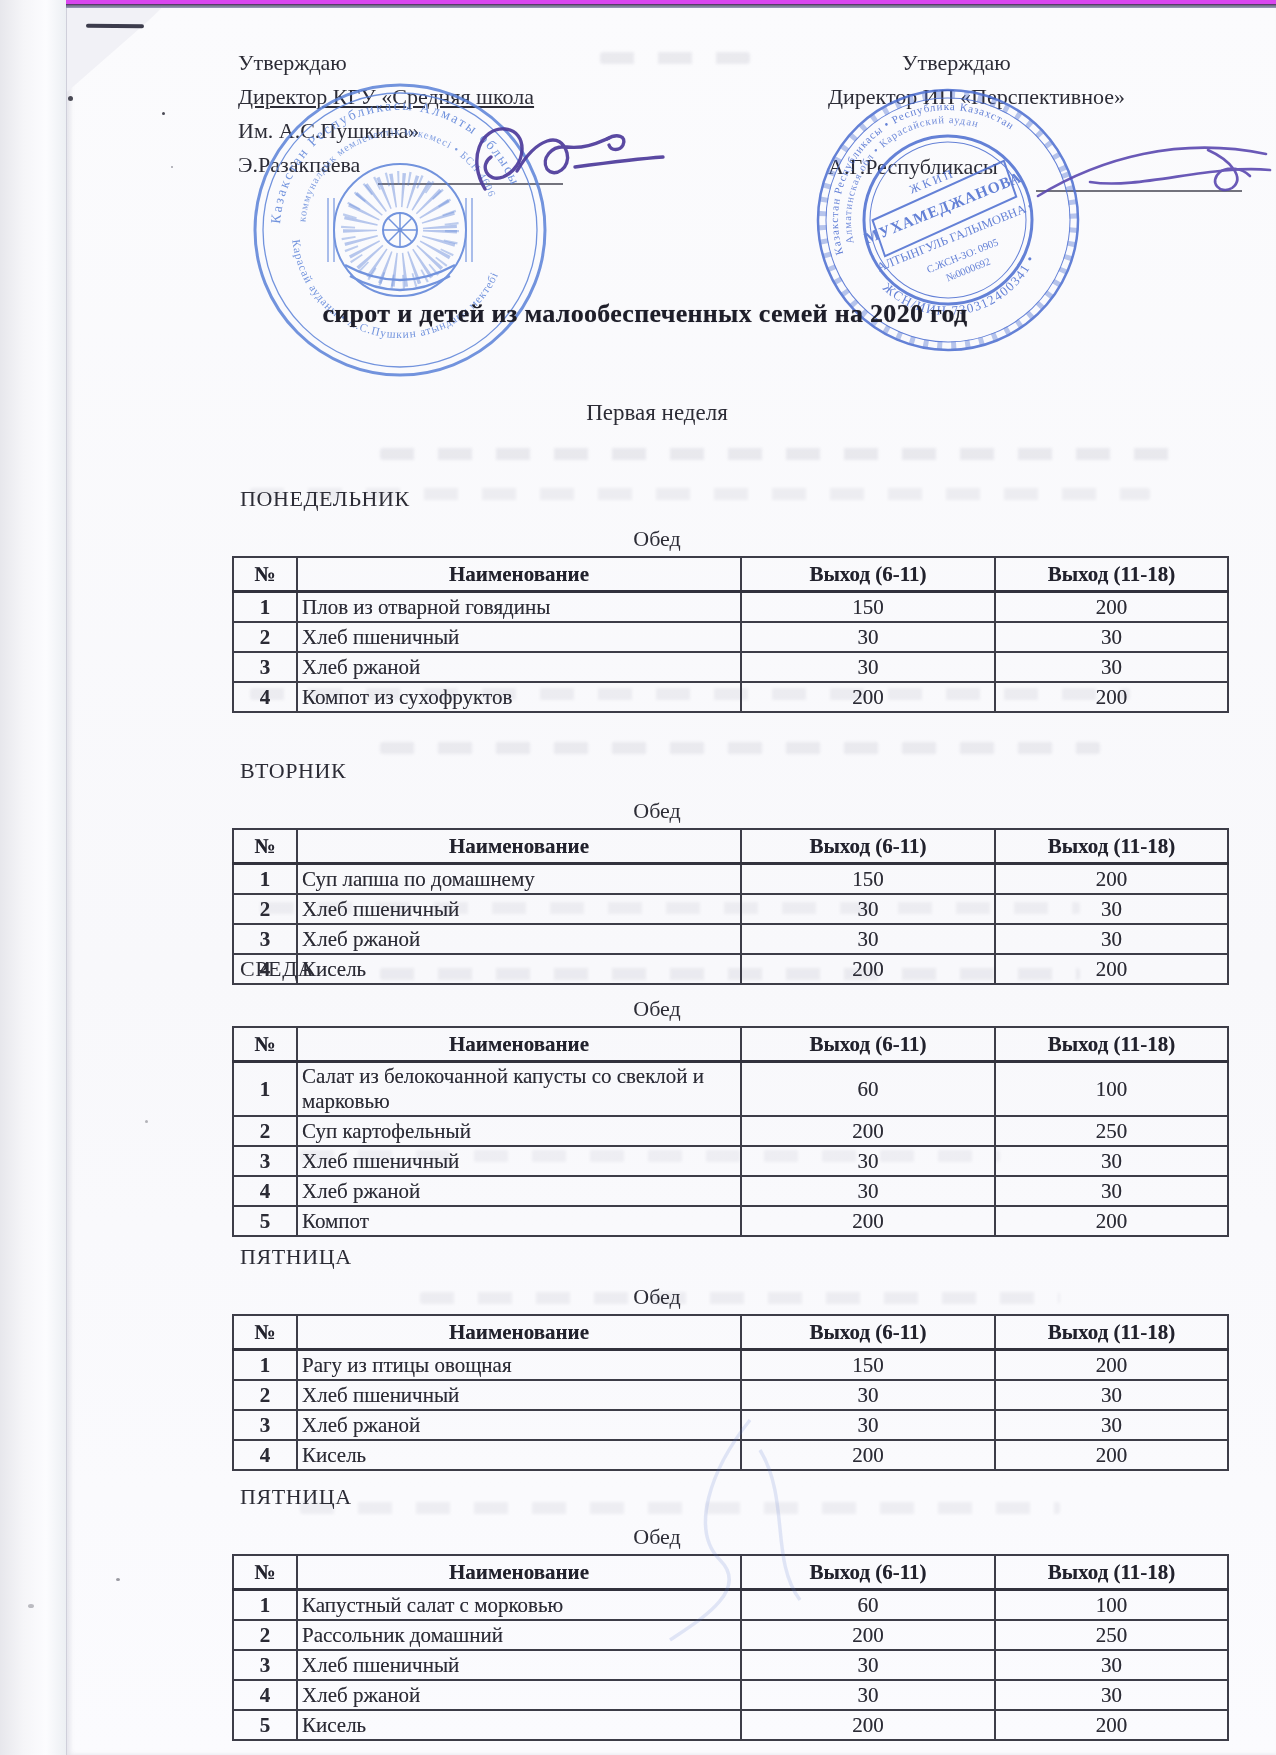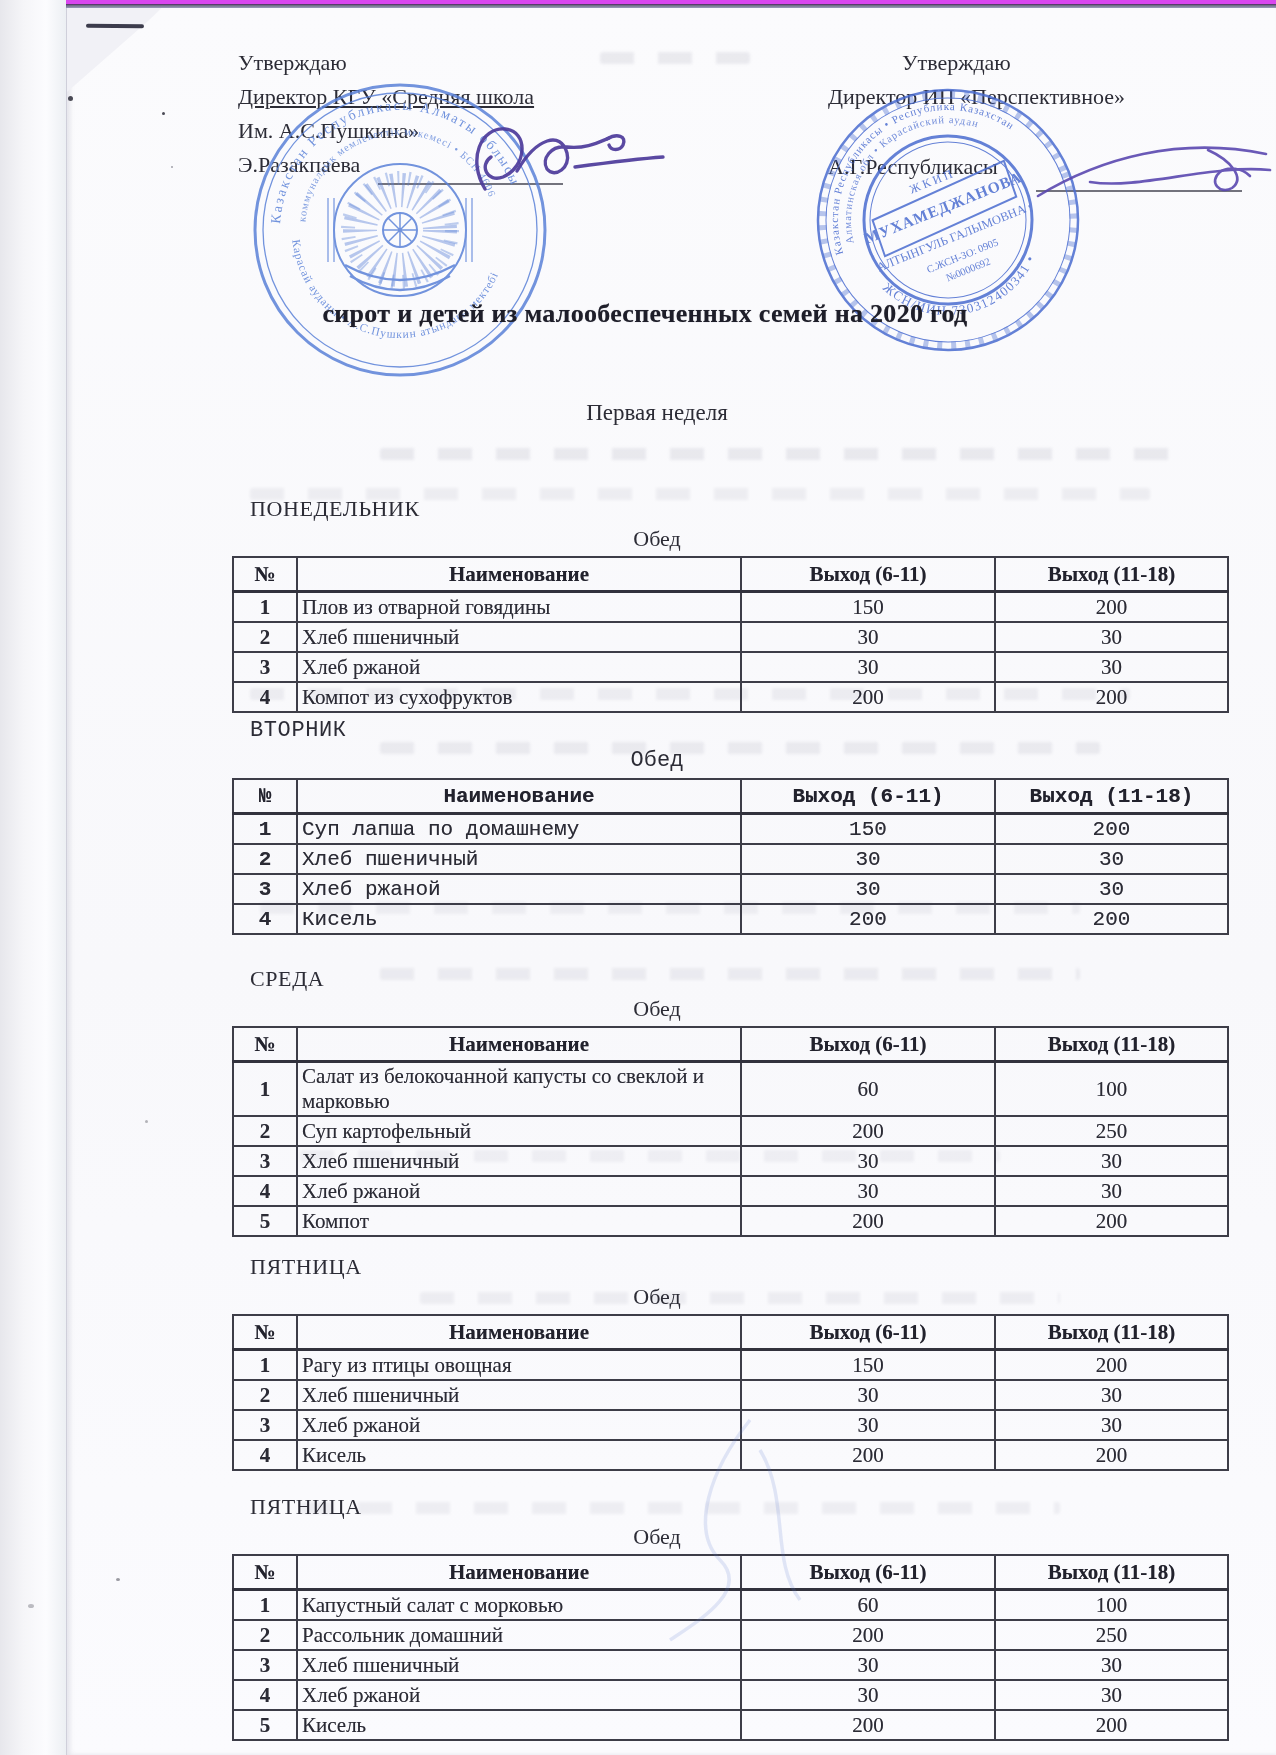--- a/index.html
+++ b/index.html
@@ -42,21 +42,21 @@
     position:absolute;left:110px;top:258px;width:1070px;text-align:center;
     font-size:26px;font-weight:bold;line-height:37px;letter-spacing:.3px;color:#1e1e29;
     text-shadow:0 0 .7px rgba(30,30,41,.55);
   }
   .week{
     position:absolute;left:232px;top:400px;width:850px;text-align:center;
     font-size:23px;
   }
 
   .day{position:absolute;left:232px;width:1000px;height:10px;}
-  .day-name{position:absolute;top:0;left:2px;margin:16px;font-size:22px;font-weight:normal;letter-spacing:.6px;text-align:right;}
+  .day-name{position:absolute;top:0;left:2px;margin:6px;font-size:22px;font-weight:normal;letter-spacing:.6px;text-align:right;}
   .meal{position:absolute;top:46px;left:0;width:850px;text-align:center;font-size:22px;}
   table.menu{
     position:absolute;top:76px;left:0;width:995px;
     border-collapse:collapse;table-layout:fixed;font-size:21px;color:#2b2b35;
   }
   .menu th,.menu td{border:2px solid #3d3d48;text-shadow:0 0 .6px rgba(43,43,53,.45);}
   .menu th{font-weight:bold;height:30px;padding:1px 4px;color:#22222d;}
   .menu thead th{border-bottom:3px solid #32323d;}
   .menu td{height:26px;padding:1px 4px;}
   .menu tbody tr{box-shadow:0 1px 0 rgba(190,180,95,.3);}
@@ -249,21 +249,21 @@
             <tr>
               <td class="c0">4</td>
               <td class="c1">Компот из сухофруктов</td>
               <td class="c2">200</td>
               <td class="c3">200</td>
             </tr>
           </tbody>
     </table>
   </section>
 
-  <section class="day" style="top: 702px; font-family: Liberation Mono, monospace;">
+  <section class="day" style="top: 752px;">
     <h3 class="day-name">ВТОРНИК</h3>
     <div class="meal">Обед</div>
     <table class="menu">
       <colgroup>
         <col style="width:64px">
             <col style="width:444px">
             <col style="width:254px">
             <col style="width:233px">
       </colgroup>
       <thead>

